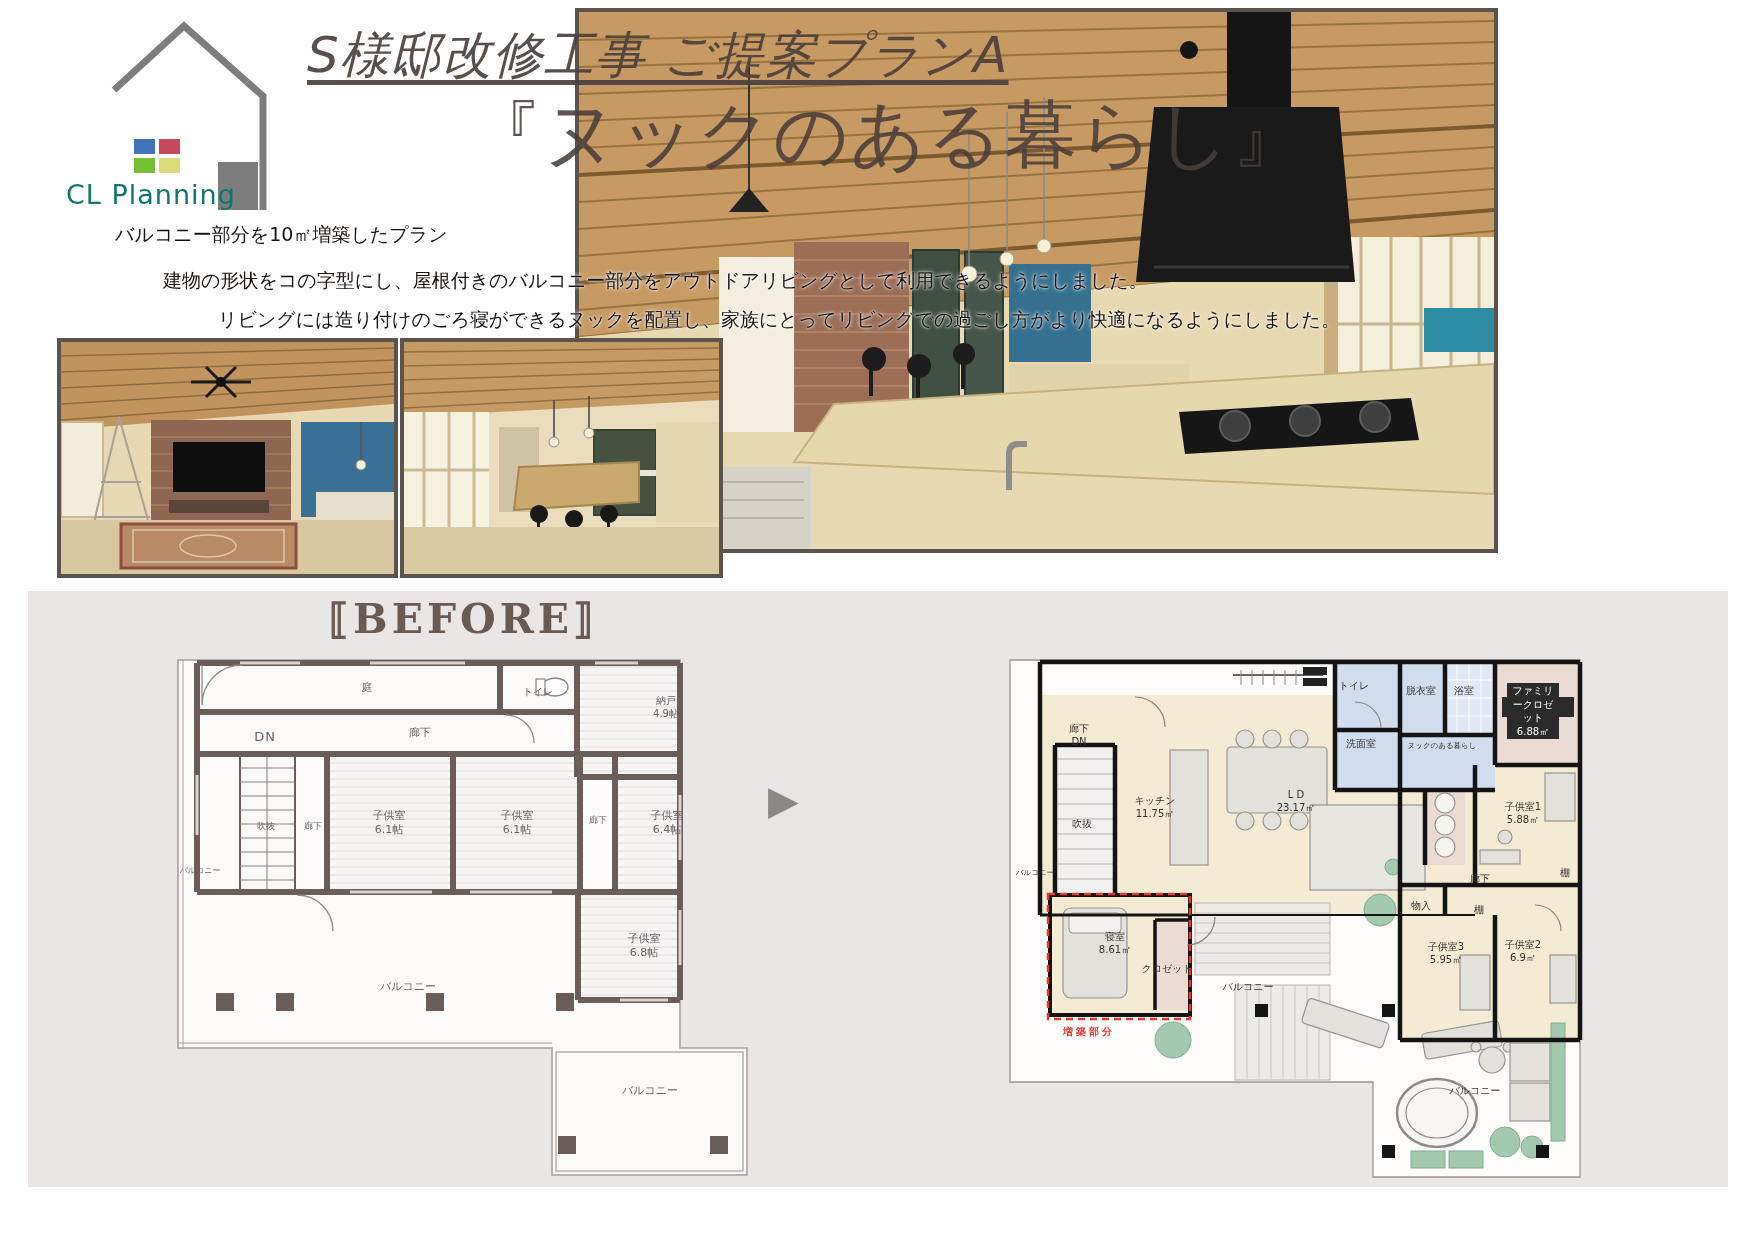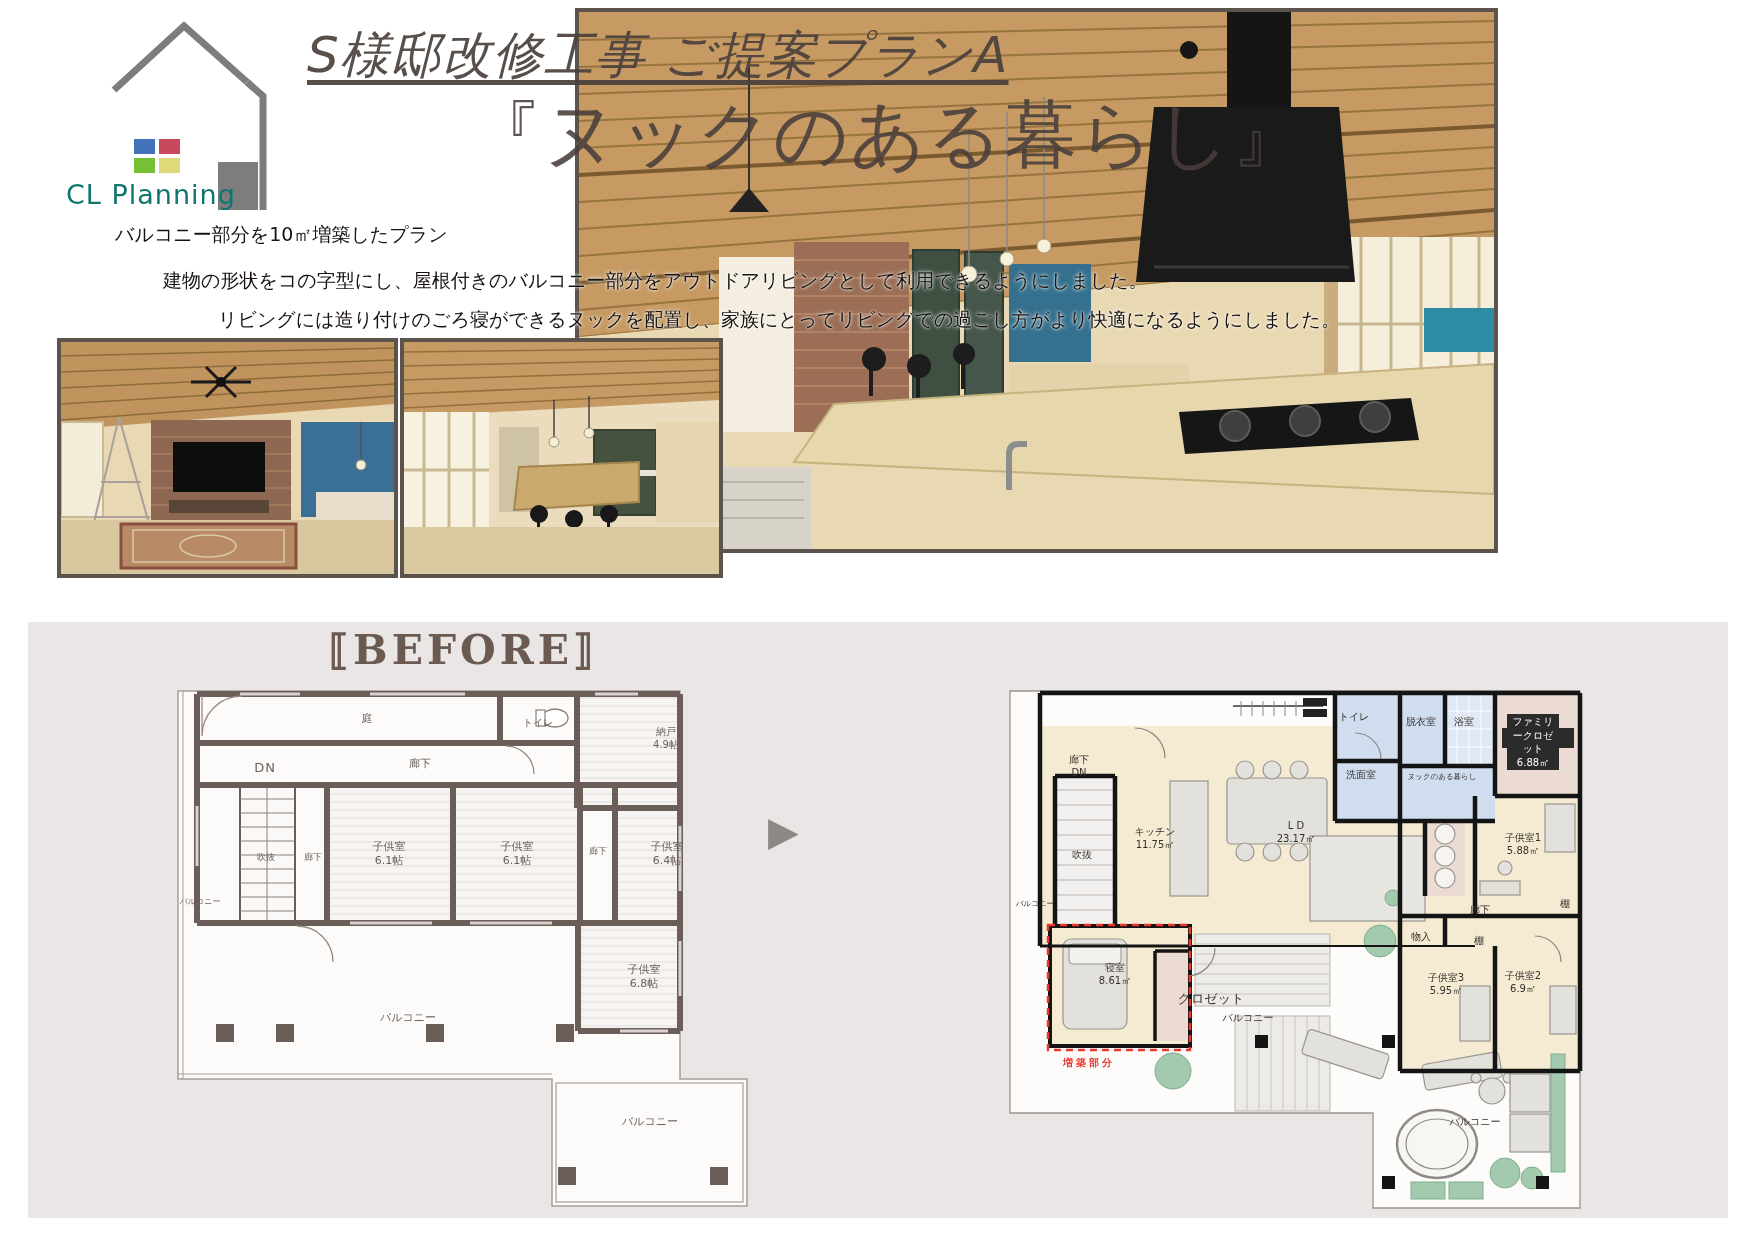--- a/index.html
+++ b/index.html
@@ -16,21 +16,21 @@
             z-index:6;letter-spacing:1px;white-space:nowrap;}
   .desc{font-size:19px;color:#17120f;z-index:6;white-space:nowrap;margin:0;
         text-shadow:0 0 4px #fff,0 0 2px #fff;}
   .d1{left:115px;top:222px;} .d2{left:163px;top:268px;} .d3{left:218px;top:296px;margin-top:11px;}
   
   .render{border:4px solid #5c534d;background:#e9d9b2;overflow:hidden;}
   .r-main{left:575px;top:8px;width:915px;height:537px;z-index:2;}
   .r-t1{left:57px;top:338px;width:333px;height:232px;z-index:3;}
   .r-t2{left:400px;top:338px;width:315px;height:232px;z-index:3;}
   
-  .panel{left:28px;top:622px;width:1700px;height:596px;background:#e9e6e5;z-index:1;}
+  .panel{left:28px;top:591px;width:1700px;height:596px;background:#e9e6e5;z-index:1;}
   .plan-title{position:absolute;top:4px;width:300px;text-align:center;
               font-family:"DejaVu Serif","Liberation Serif",serif;font-weight:bold;
               font-size:41px;color:#6b5a52;letter-spacing:4px;}
   .h-before{left:285px;} .h-after{left:1125px;}
   .arrow{position:absolute;left:740px;top:186px;font-size:40px;color:#8c8884;}
   .plan{position:absolute;}
   .p-before{left:142px;top:64px;width:590px;height:527px;}
   .p-after{left:977px;top:64px;width:580px;height:530px;}
   .plan svg{position:absolute;left:0;top:0;}
   .plan-label{position:absolute;transform:translate(-50%,-50%);font-size:11px;line-height:1.3;
@@ -430,18 +430,18 @@
     <div class="plan-label fs8" style="left:474px;top:255px;">棚</div>
     <div class="plan-label fs8" style="left:560px;top:218px;">棚</div>
     <div class="plan-label fs9" style="left:441px;top:298px;">子供室3
 5.95㎡</div>
     <div class="plan-label fs9" style="left:518px;top:296px;">子供室2
 6.9㎡</div>
     <div class="plan-label fs9" style="left:77px;top:168px;">吹抜</div>
     <div class="plan-label gray" style="left:30px;top:218px;font-size:7.5px;">バルコニー</div>
     <div class="plan-label fs9" style="left:110px;top:288px;">寝室
 8.61㎡</div>
-    <div class="plan-label" style="left:162px;top:313px;font-size:13px;margin-left:44px;">クロゼット</div>
+    <div class="plan-label" style="left:162px;top:313px;font-size:10px;">クロゼット</div>
     <div class="plan-label gray fs8" style="left:243px;top:332px;">バルコニー</div>
     <div class="plan-label gray fs8" style="left:470px;top:436px;">バルコニー</div>
     <div class="plan-label red-note" style="left:84px;top:376px;">増築部分</div>
   </div>
 </div>
 
 </body></html>

